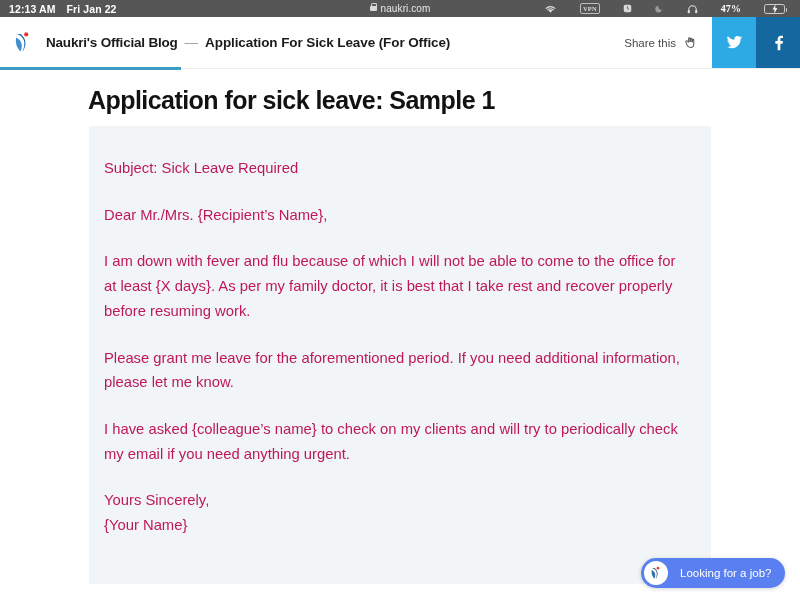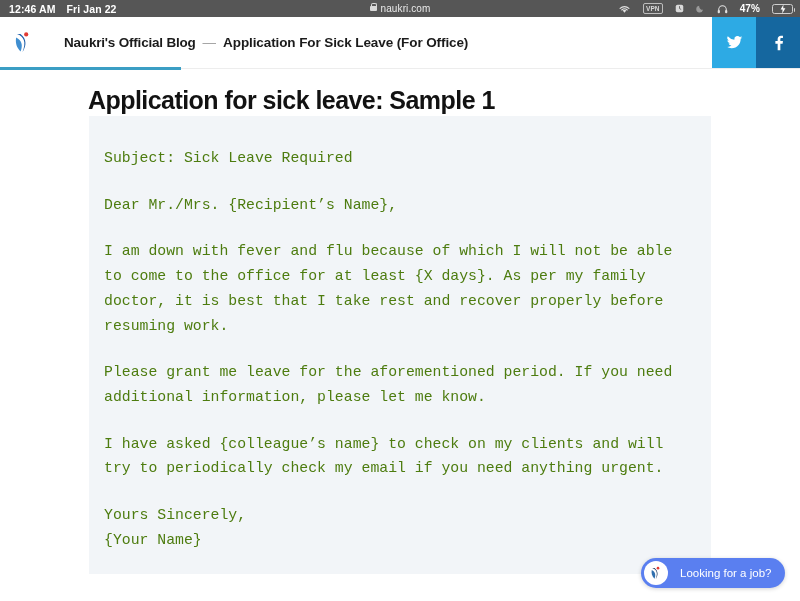--- a/index.html
+++ b/index.html
@@ -21,22 +21,22 @@
     letter-spacing: 0.1px;
   }
   .sb-left { display: flex; align-items: center; gap: 11px; padding-left: 9px; }
   .sb-center {
     position: absolute; left: 0; right: 0;
     display: flex; justify-content: center; align-items: flex-start;
     gap: 4px; pointer-events: none;
   }
   .sb-url { font-size: 10px; font-weight: normal; color: #e8e8e8; }
   .sb-right {
-    position: absolute; right: 7px;
-    display: flex; align-items: center; gap: 12px;
+    position: absolute; right: 15px;
+    display: flex; align-items: center; gap: 23px; font-family: Liberation Serif, serif;
   }
   .icon-lock {
     position: relative; width: 7px; height: 8px;
     display: inline-block;
   }
   .icon-lock::before {
     content: ""; position: absolute; left: 0; bottom: 0;
     width: 7px; height: 5px; background: #d8d8d8; border-radius: 1px;
   }
   .icon-lock::after {
@@ -72,21 +72,21 @@
   
   .pageheader {
     position: absolute; top: 17px; left: 0;
     width: 800px; height: 52px;
     background: #ffffff;
     display: flex; align-items: center;
     border-bottom: 1px solid #ededed;
   }
   .ph-logo { margin-left: 12px; width: 22px; height: 24px; flex: none; }
   .ph-titlewrap {
-    margin-left: 30px; display: flex; align-items: baseline; gap: 7px;
+    margin-left: 12px; display: flex; align-items: baseline; gap: 7px;
     font-size: 13.5px; white-space: nowrap; overflow: hidden;
   }
   .ph-brand { font-weight: bold; color: #1b1b1b; letter-spacing: -0.2px; }
   .ph-dash { color: #9b9b9b; font-weight: normal; }
   .ph-sub { font-weight: bold; color: #1b1b1b; letter-spacing: -0.1px; text-align: center; }
   .ph-right { margin-left: auto; display: flex; align-items: stretch; height: 100%; }
   .share-label {
     display: flex; align-items: center; gap: 7px;
     padding: 0 14px; font-size: 11.5px; color: #4a4a4a;
   }
@@ -103,26 +103,26 @@
   }
 
   
   .article { position: absolute; top: 70px; left: 0; width: 716px; }
   .article-title {
     margin: 16px 0 0 88px;
     font-size: 25px; font-weight: bold; color: #121212;
     letter-spacing: -0.55px;
   }
   .letter-card {
-    position: absolute; left: 89px; top: 46px;
+    position: absolute; left: 89px; top: 56px;
     width: 622px; height: 458px;
     background: #f2f5f8;
     padding: 30px 20px 0 15px;
-    font-family: Liberation Mono, monospace;
-    color: #4d7c0f;
+    font-family: Liberation Sans, sans-serif;
+    color: #be185d;
     font-size: 14.8px;
     line-height: 24.7px;
   }
   .letter-card p { margin: 0 0 22px 0; }
   .letter-card p.tight { margin-bottom: 0; }
 
   
   .chat-pill {
     position: absolute; left: 641px; top: 558px;
     height: 30px; padding: 0 14px 0 3px;
@@ -138,21 +138,21 @@
     flex: none;
   }
   .chat-avatar svg { width: 14px; height: 15px; }
   .chat-text { font-size: 11.5px; color: #ffffff; white-space: nowrap; }
 </style>
 </head>
 <body>
 
 <div class="statusbar">
   <div class="sb-left">
-    <span>12:46 AM</span>
+    <span>12:13 AM</span>
     <span>Fri Jan 22</span>
   </div>
 
   <div class="sb-center">
     <span class="icon-lock"></span>
     <span class="sb-url">naukri.com</span>
   </div>
 
   <div class="sb-right">
     <span>
@@ -200,20 +200,28 @@
     </svg>
   </span>
 
   <div class="ph-titlewrap">
     <span class="ph-brand">Naukri's Official Blog</span>
     <span class="ph-dash">—</span>
     <span class="ph-sub">Application For Sick Leave (For Office)</span>
   </div>
 
   <div class="ph-right">
+    <div class="share-label">
+      <span>Share this</span>
+      <span>
+        <svg class="icon-hand" viewBox="0 0 16 16">
+          <path d="M3 7.2 C3 6.3 3.9 5.9 4.5 6.4 L6 7.6 V3.6 C6 2.8 7.4 2.8 7.4 3.6 V7 H8.1 V4.2 C8.1 3.4 9.5 3.4 9.5 4.2 V7.2 H10.2 V5.2 C10.2 4.4 11.5 4.4 11.5 5.2 V9.6 C11.5 12 10 13.4 8 13.4 C6 13.4 5 12.2 4.2 10.6 Z" fill="none" stroke="#5a5a5a" stroke-width="1.1" stroke-linejoin="round"></path>
+        </svg>
+      </span>
+    </div>
     <div class="share-btn share-tw">
       <svg viewBox="0 0 24 24">
         <path d="M23 4.9a8.9 8.9 0 0 1-2.6.7 4.5 4.5 0 0 0 2-2.5 9 9 0 0 1-2.9 1.1A4.5 4.5 0 0 0 11.8 8a12.8 12.8 0 0 1-9.3-4.7 4.5 4.5 0 0 0 1.4 6 4.4 4.4 0 0 1-2-.6 4.5 4.5 0 0 0 3.6 4.4 4.5 4.5 0 0 1-2 .1 4.5 4.5 0 0 0 4.2 3.1A9 9 0 0 1 1 18.1a12.7 12.7 0 0 0 6.9 2c8.3 0 12.8-6.9 12.8-12.8V6.7A9 9 0 0 0 23 4.9z"></path>
       </svg>
     </div>
     <div class="share-btn share-fb">
       <svg viewBox="0 0 24 24">
         <path d="M14.6 23V13.6h3.2l.5-3.7h-3.7V7.6c0-1 .3-1.8 1.8-1.8h1.9V2.6A26 26 0 0 0 15.5 2.4c-2.8 0-4.7 1.7-4.7 4.8v2.7H7.6v3.7h3.2V23z"></path>
       </svg>
     </div>

